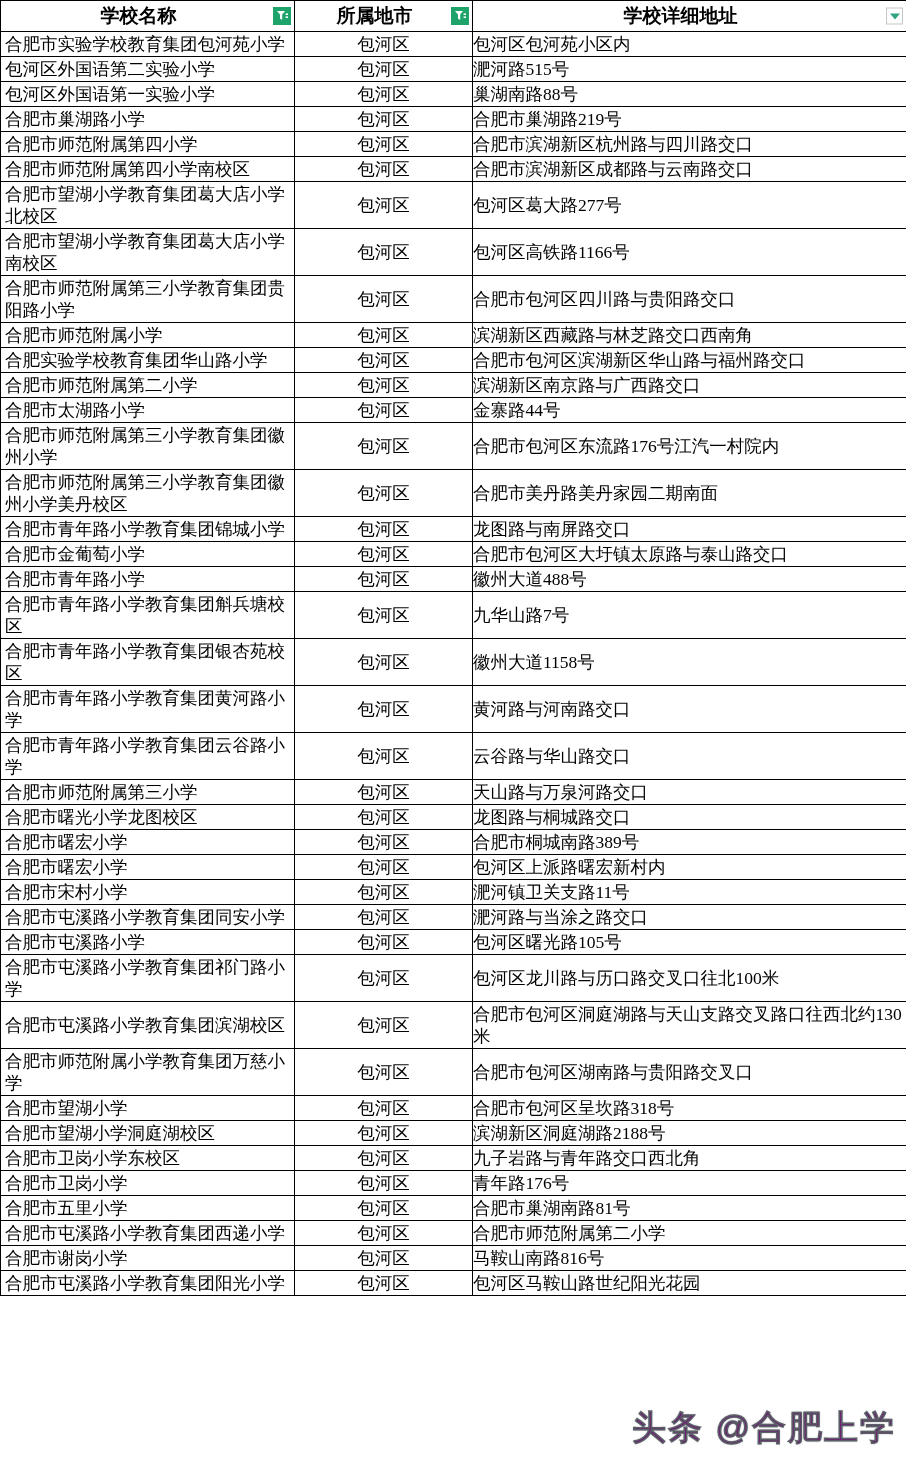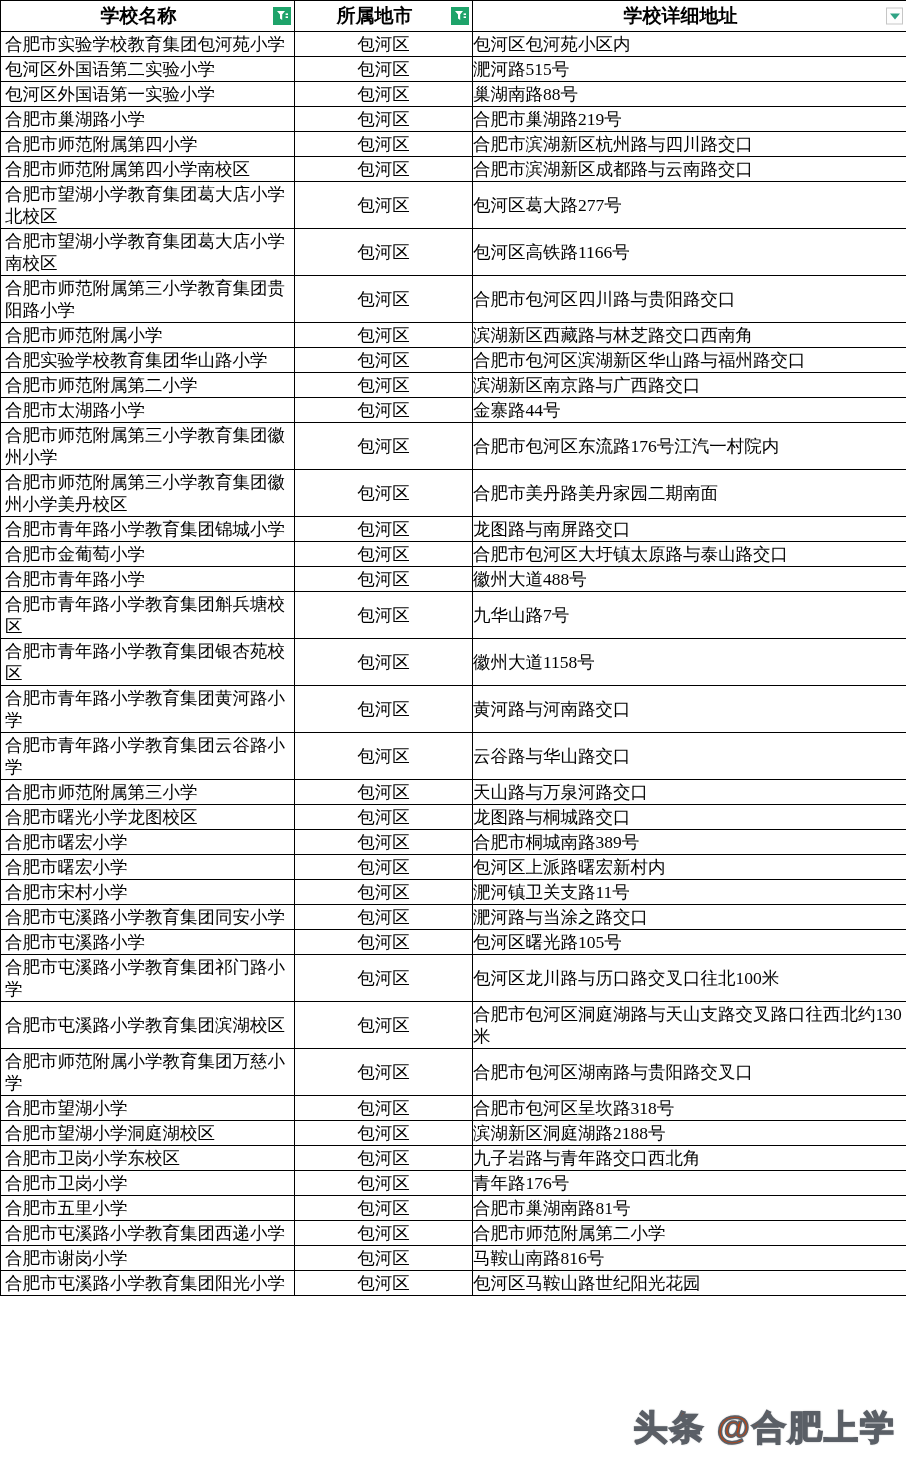--- a/index.html
+++ b/index.html
@@ -64,23 +64,23 @@
     border-left: 5px solid transparent;
     border-right: 5px solid transparent;
     border-top: 6px solid var(--tri-green, #2FA384);
   }
 
   .watermark {
     position: absolute;
     right: 10px; bottom: 14px;
     font-family: "Liberation Sans", "DejaVu Sans", sans-serif;
     font-size: 34px;
-    font-weight: bold;
+    font-weight: normal;
     letter-spacing: 2px;
-    color: #c2410c;
+    color: #701a75;
     -webkit-text-stroke: 1.5px #5a5f66;
     text-shadow: 0 0 2px #4a4f55;
     white-space: nowrap;
     pointer-events: none;
   }
 </style>
 </head>
 <body style="--filter-green: #1EA36A; --tri-green: #2FA384;">
 
 <table class="schools">

